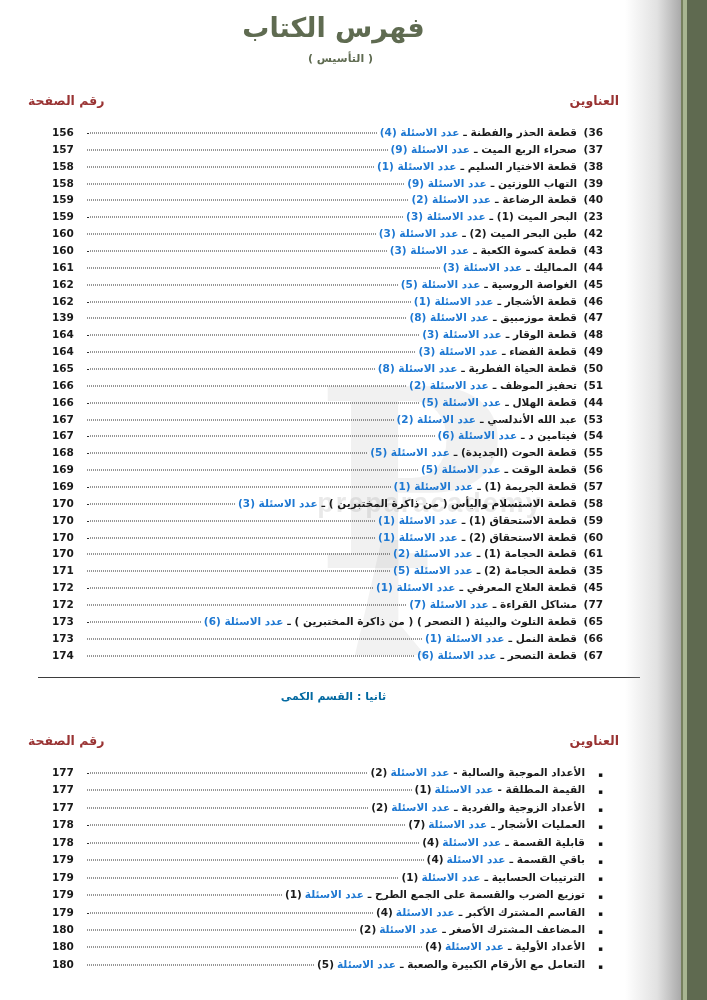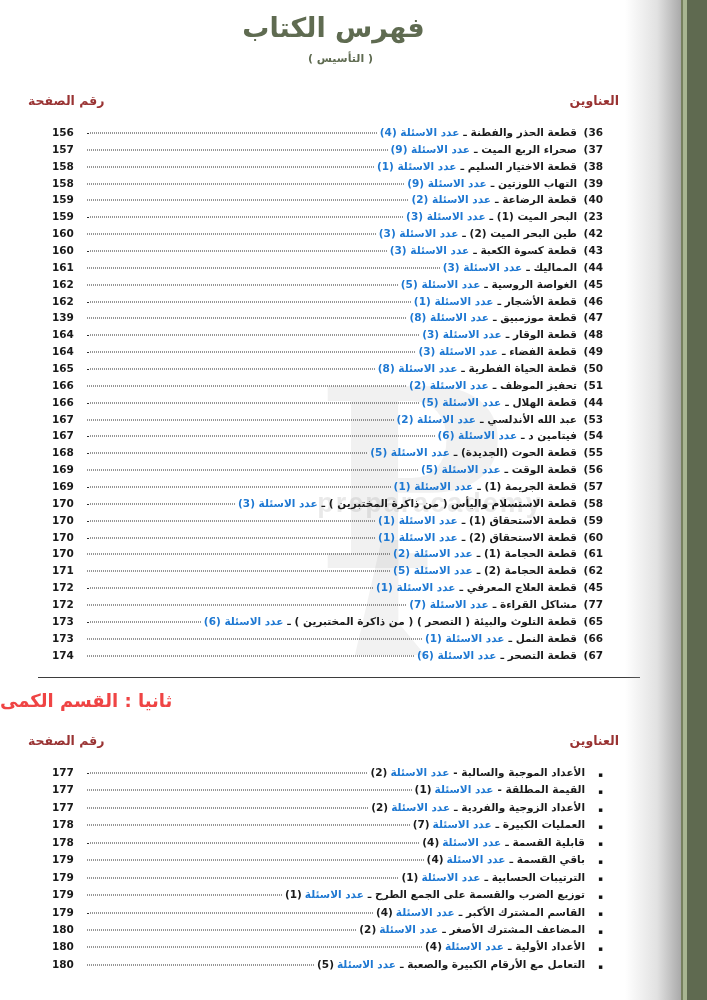--- a/index.html
+++ b/index.html
@@ -10,22 +10,22 @@
   
   .edge-shadow{position:absolute;top:0;bottom:0;right:24px;width:58px;
     background:linear-gradient(to left, rgba(160,160,160,0.95), rgba(190,190,190,0.45) 45%, rgba(255,255,255,0));}
   .edge-band{position:absolute;top:0;bottom:0;right:0;width:26px;
     background:linear-gradient(to right,#77815f 0px,#77815f 2px,#a9b692 2px,#a9b692 6px,#5f6a50 6px,#5f6a50 26px);}
   
   .doc-title{position:absolute;top:12px;left:0;right:40px;text-align:center;
     color:#5f6b51;font-size:27px;font-weight:bold;}
   .doc-subtitle{position:absolute;top:52px;left:0;right:40px;text-align:center;
     color:#5f6b51;font-size:11px;font-weight:bold;padding-left:14px;}
-  .sec2-heading{position:absolute;top:690px;left:0;right:40px;text-align:left;
-    color:#ef4444;font-size:18px;font-weight:bold;}
+  .sec2-heading{position:absolute;top:690px;left:0;right:40px;text-align:center;
+    color:#0369a1;font-size:11px;font-weight:bold;}
   
   .cols{position:absolute;left:28px;right:88px;display:flex;justify-content:space-between;
     direction:rtl;color:#993333;font-weight:bold;font-size:12.5px;}
   .cols-1{top:93px;} .cols-2{top:733px;}
   
   .toc{position:absolute;left:52px;right:104px;}
   .toc-1{top:126px;} .toc-2{top:766px;}
   .row{display:flex;direction:rtl;align-items:baseline;height:16.87px;
     font-size:10.5px;font-weight:bold;color:#1a1a1a;white-space:nowrap;}
   .toc-2 .row{height:17.45px;}
@@ -270,21 +270,21 @@
 
   <div class="row">
     <span class="num">61)</span>
     <span class="title">قطعة الحجامة (1) ـ</span>
     <span class="q">عدد الاسئلة (2)</span>
     <span class="leader"></span>
     <span class="pg">170</span>
   </div>
 
   <div class="row">
-    <span class="num">62)</span>
+    <span class="num">35)</span>
     <span class="title">قطعة الحجامة (2) ـ</span>
     <span class="q">عدد الاسئلة (5)</span>
     <span class="leader"></span>
     <span class="pg">171</span>
   </div>
 
   <div class="row">
     <span class="num">45)</span>
     <span class="title">قطعة العلاج المعرفي ـ</span>
     <span class="q">عدد الاسئلة (1)</span>
@@ -357,21 +357,21 @@
     <span class="bullet">▪</span>
     <span class="title">الأعداد الزوجية والفردية ـ</span>
     <span class="q">عدد الاسئلة</span>
     <span class="count">(2)</span>
     <span class="leader"></span>
     <span class="pg">177</span>
   </div>
 
   <div class="row">
     <span class="bullet">▪</span>
-    <span class="title">العمليات الكبيرة ـ</span>
+    <span class="title">العمليات الأشجار ـ</span>
     <span class="q">عدد الاسئلة</span>
     <span class="count">(7)</span>
     <span class="leader"></span>
     <span class="pg">178</span>
   </div>
 
   <div class="row">
     <span class="bullet">▪</span>
     <span class="title">قابلية القسمة ـ</span>
     <span class="q">عدد الاسئلة</span>

